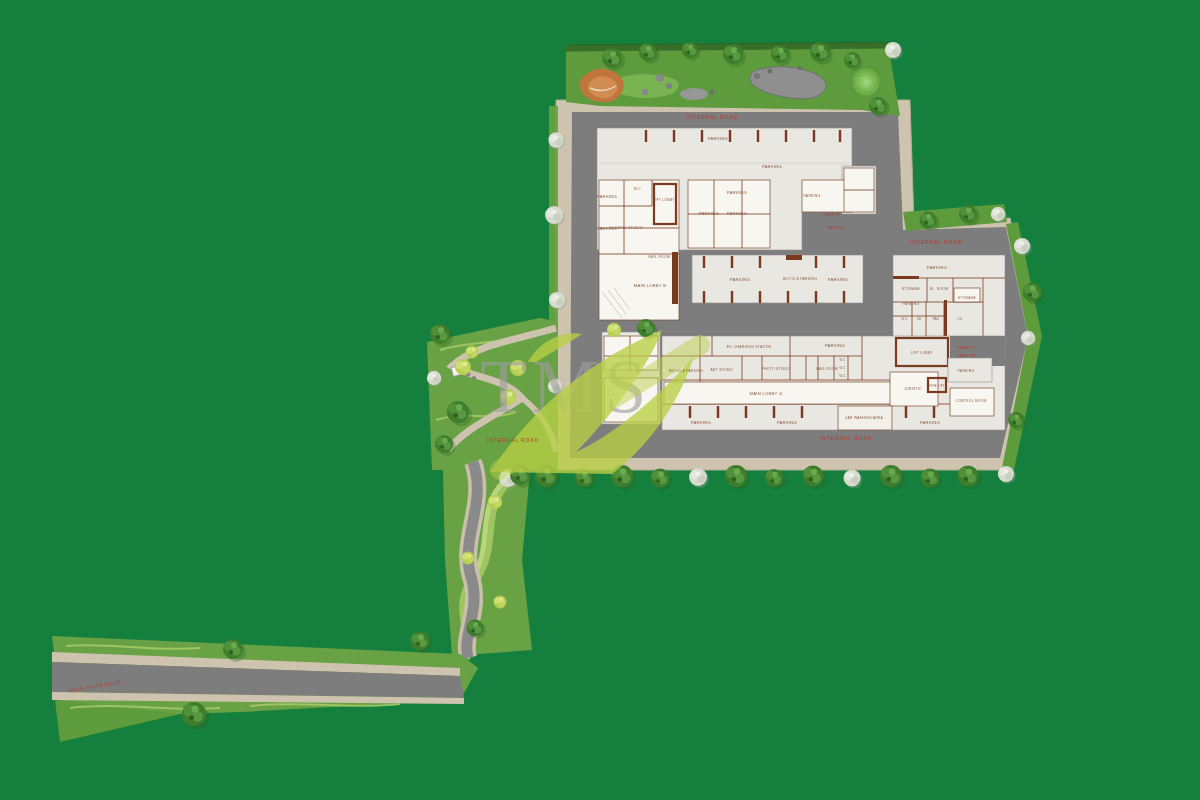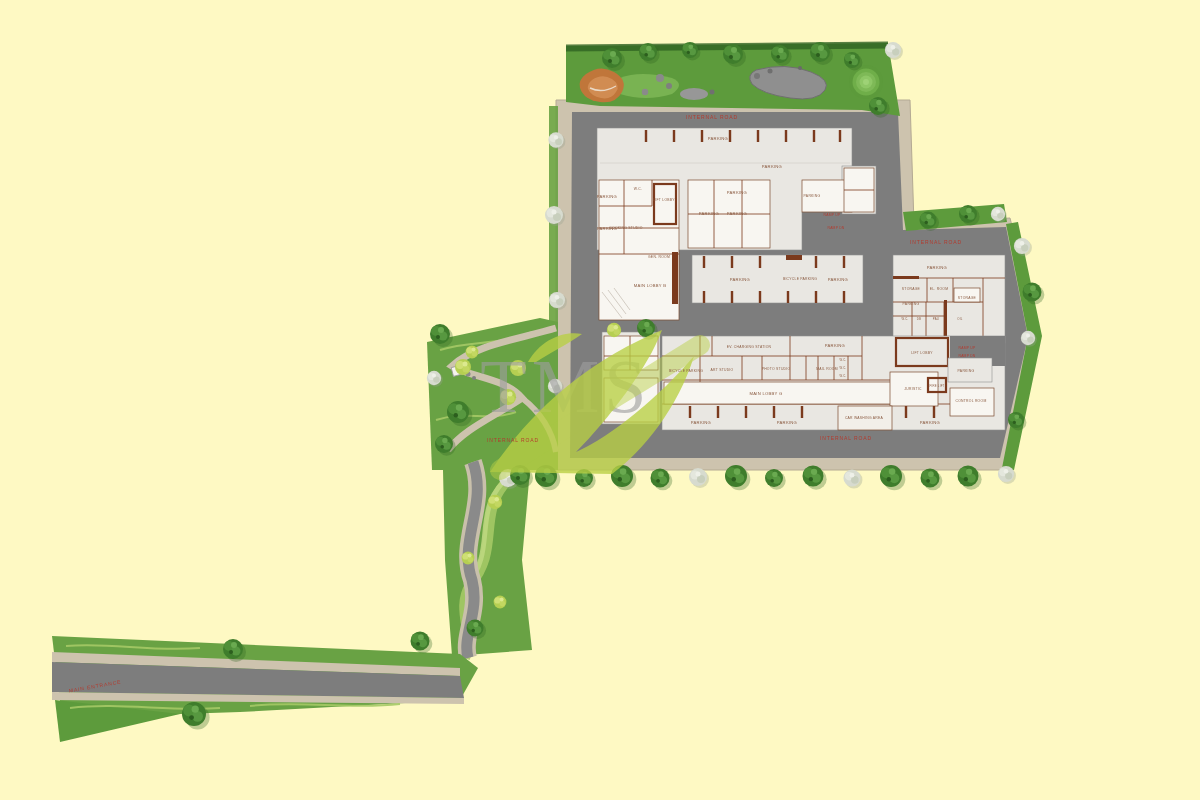--- a/index.html
+++ b/index.html
@@ -1,17 +1,17 @@
 <!DOCTYPE html>
 <html><head>
 <meta charset="utf-8">
 <title>Site Plan Recreation</title>
 <style>
   html,body{margin:0;padding:0;background:#ffffff;}
-  .canvas{position:relative;width:1200px;height:800px;background:#fef9c3;overflow:hidden;}
+  .canvas{position:relative;width:1200px;height:800px;background:#15803d;overflow:hidden;}
   svg{position:absolute;left:0;top:0;}
   .lbl{fill:#8a5a40;font-family:"Liberation Sans",sans-serif;font-size:4.2px;text-anchor:middle;letter-spacing:.25px;}
   .sm{font-size:3.4px;}
   .xs{font-size:2.8px;}
   .rd{fill:#b5372b;font-family:"Liberation Sans",sans-serif;font-size:5px;text-anchor:middle;letter-spacing:.9px;opacity:.95;}
   .smr{font-size:3.4px;letter-spacing:.2px;}
   .wm{fill:#9e9e9e;font-family:"Liberation Serif",serif;font-size:76px;text-anchor:middle;letter-spacing:5px;opacity:.62;}
   .wall{stroke:#7b3a1d;stroke-width:.8;fill:none;}
   .wallthick{stroke:#7b3a1d;stroke-width:2.2;fill:none;}
   .room{fill:#f8f6f1;stroke:#7b4a2e;stroke-width:.7;}

